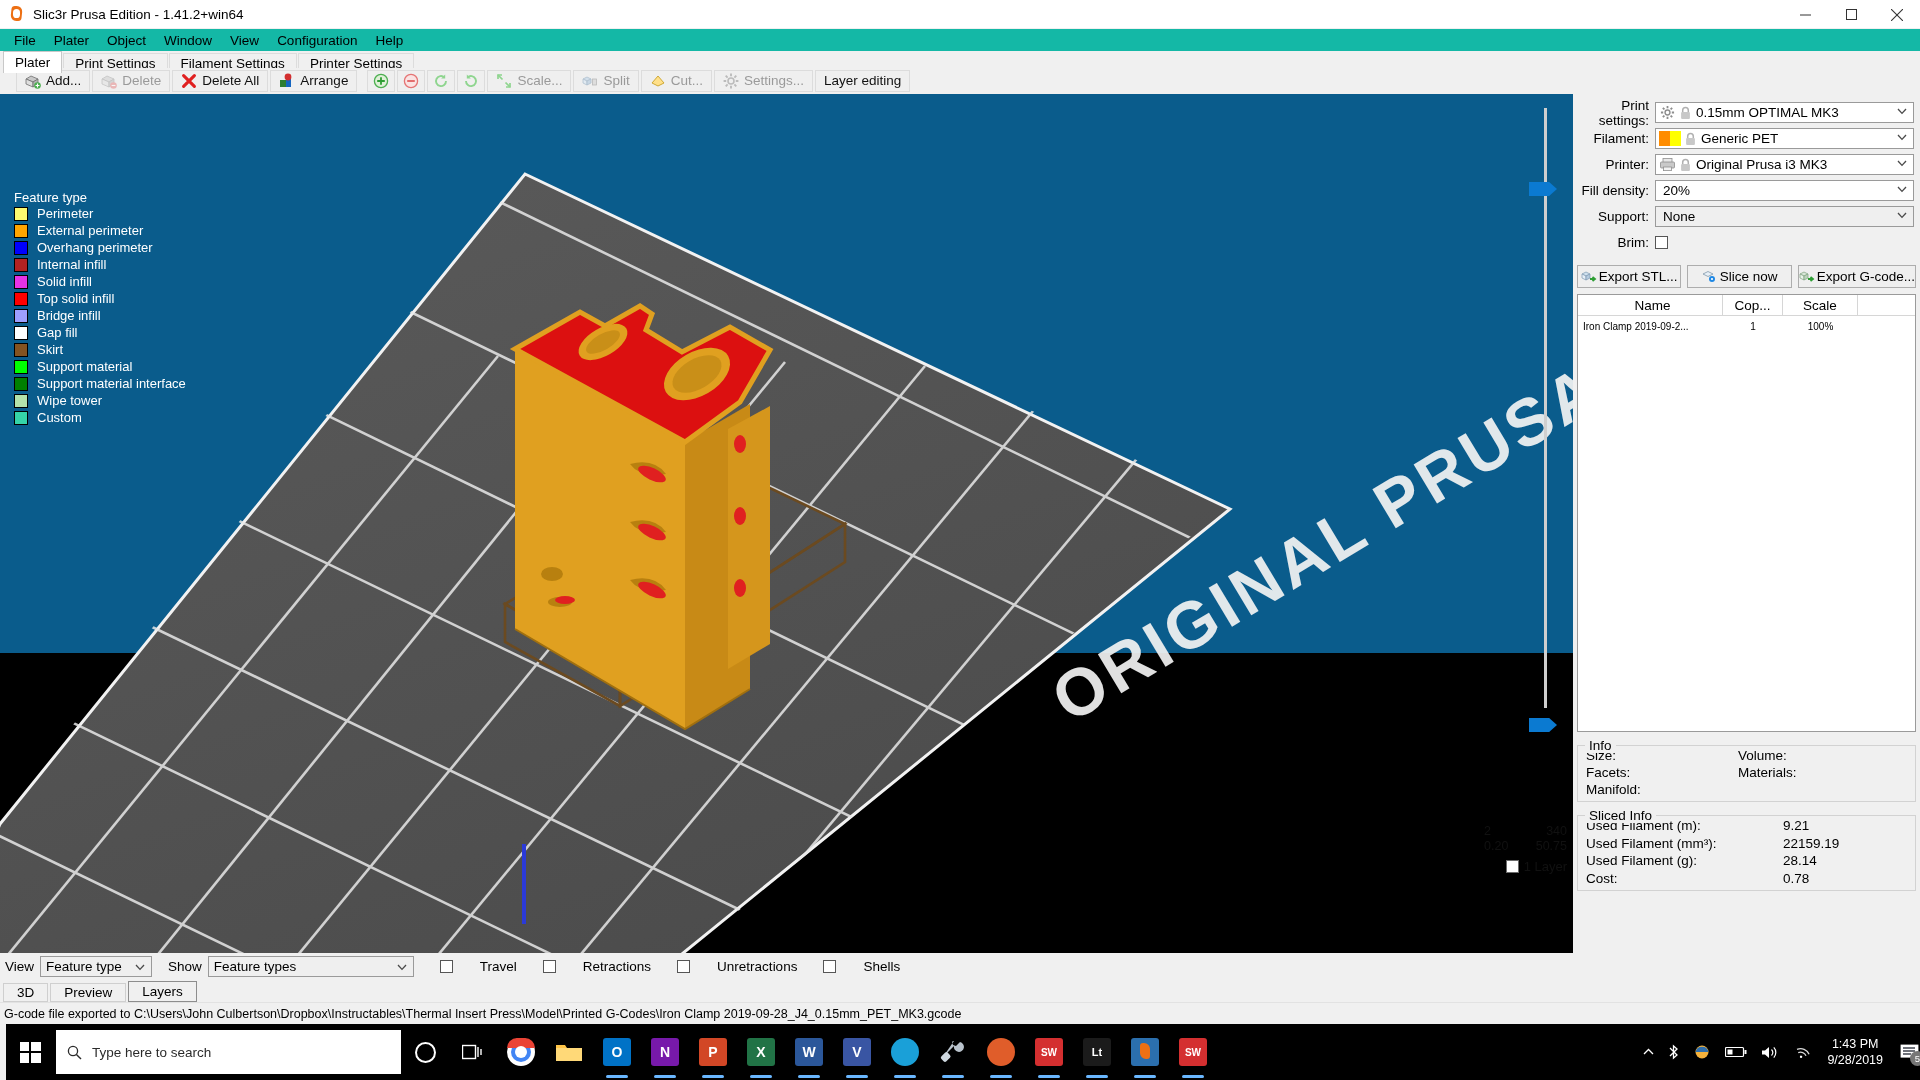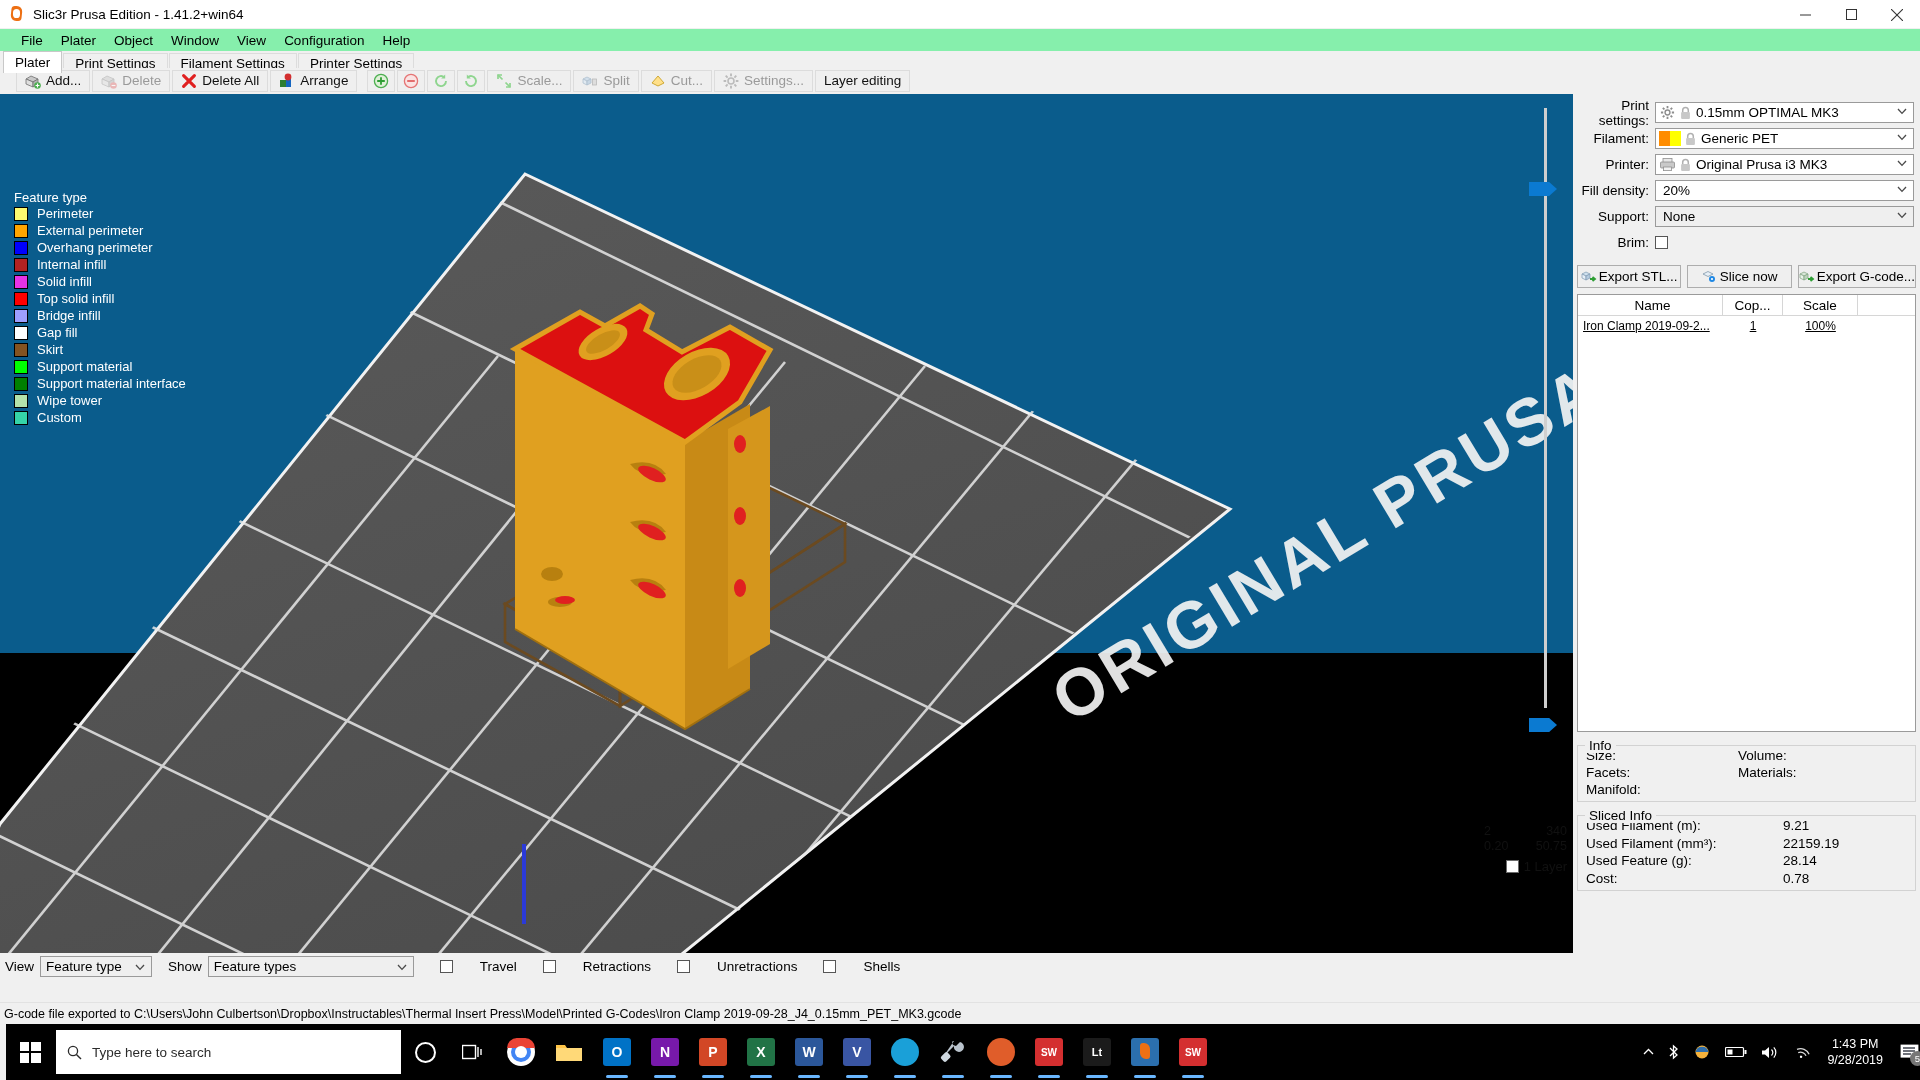--- a/index.html
+++ b/index.html
@@ -21,21 +21,21 @@
   .tb-icon .s2 { position:absolute; left:5px; top:4px; width:7px; height:9px; background:#fff;
       border-radius:50%/40%; }
   .tb-title { font-size:13.5px; color:#000; }
   .tb-buttons { position:absolute; right:0; top:0; height:29px; display:flex; }
   .tb-btn { width:46px; height:29px; display:flex; align-items:center; justify-content:center;
     font-size:12px; color:#333; }
   .tb-btn svg { display:block; }
 
   
   .menubar { position:absolute; left:0; top:29px; width:1920px; height:22px;
-    background:#86efac; display:flex; align-items:center; padding-left:12px; }
+    background:#14b8a6; display:flex; align-items:center; padding-left:5px; }
   .menu-item { padding:2px 9px; font-size:13.5px; color:#000; }
 
   
   .tabbar { position:absolute; left:0; top:51px; width:1920px; height:22px;
     background:#f0f0f0; display:flex; align-items:flex-end; padding-left:3px; }
   .tab { height:20px; padding:0 11px; display:flex; align-items:center;
     font-size:13.5px; background:#f0f0f0; border:1px solid #dcdcdc; border-bottom:none;
     margin-right:1px; }
   .tab.active { background:#fff; border-color:#c8c8c8; height:22px; position:relative; z-index:2;}
 
@@ -102,21 +102,21 @@
   .expbtn { flex:1; height:23px; background:#efefef; border:1px solid #adadad;
     display:flex; align-items:center; justify-content:center; gap:2px;
     font-size:13.5px; white-space:nowrap; }
   .expbtn .gic { width:16px; height:15px; flex:0 0 16px; }
 
   .objlist { margin:6px 4px 0 4px; height:438px; background:#fff; border:1px solid #9a9a9a;
     position:relative; }
   .olhead { display:flex; height:21px; border-bottom:1px solid #d6d6d6; font-size:13.5px;text-align:right; }
   .olhead div { border-right:1px solid #d6d6d6; display:flex; align-items:center;
     justify-content:center; }
-  .olrow { display:flex; height:20px; font-size:12px; align-items:center;text-decoration:underline; }
+  .olrow { display:flex; height:20px; font-size:10px; align-items:center; }
   .olrow div { display:flex; align-items:center; }
   .c-name { width:145px; padding-left:5px; justify-content:flex-start !important; }
   .c-cop { width:60px; justify-content:center; }
   .c-scale { width:75px; justify-content:center; }
   .c-rest { flex:1; }
 
   .grp { margin:6px 4px 0 4px; position:relative; padding:9px 4px 4px 4px; }
   .grp .gline { position:absolute; left:0; right:0; top:7px; height:1px; background:#d2d2d2; }
   .grp .gline2 { position:absolute; left:0; top:7px; bottom:0; width:1px; background:#d2d2d2; }
   .grp .gline3 { position:absolute; right:0; top:7px; bottom:0; width:1px; background:#d2d2d2; }
@@ -637,21 +637,21 @@
       <div class="gcap">Sliced Info</div>
       <div class="sirow">
           <span class="k">Used Filament (m):</span>
           <span>9.21</span>
         </div>
       <div class="sirow">
           <span class="k">Used Filament (mm³):</span>
           <span>22159.19</span>
         </div>
       <div class="sirow">
-          <span class="k">Used Feature (g):</span>
+          <span class="k">Used Filament (g):</span>
           <span>28.14</span>
         </div>
       <div class="sirow">
           <span class="k">Cost:</span>
           <span>0.78</span>
         </div>
     </div>
   </div>
 
   <div class="viewbar">
@@ -680,20 +680,25 @@
     <div class="chkgrp">
         <span class="box"></span>
         <span>Unretractions</span>
       </div>
     <div class="chkgrp">
         <span class="box"></span>
         <span>Shells</span>
       </div>
   </div>
 
+  <div class="modebar">
+    <div class="mtab">3D</div>
+    <div class="mtab">Preview</div>
+    <div class="mtab active">Layers</div>
+  </div>
 
   <div class="statusbar">
     <span>G-code file exported to C:\Users\John Culbertson\Dropbox\Instructables\Thermal Insert Press\Model\Printed G-Codes\Iron Clamp 2019-09-28_J4_0.15mm_PET_MK3.gcode</span>
   </div>
 
   <div class="taskbar">
     <div class="startbtn">
       <span class="winlogo">
           <i></i>
           <i></i>

